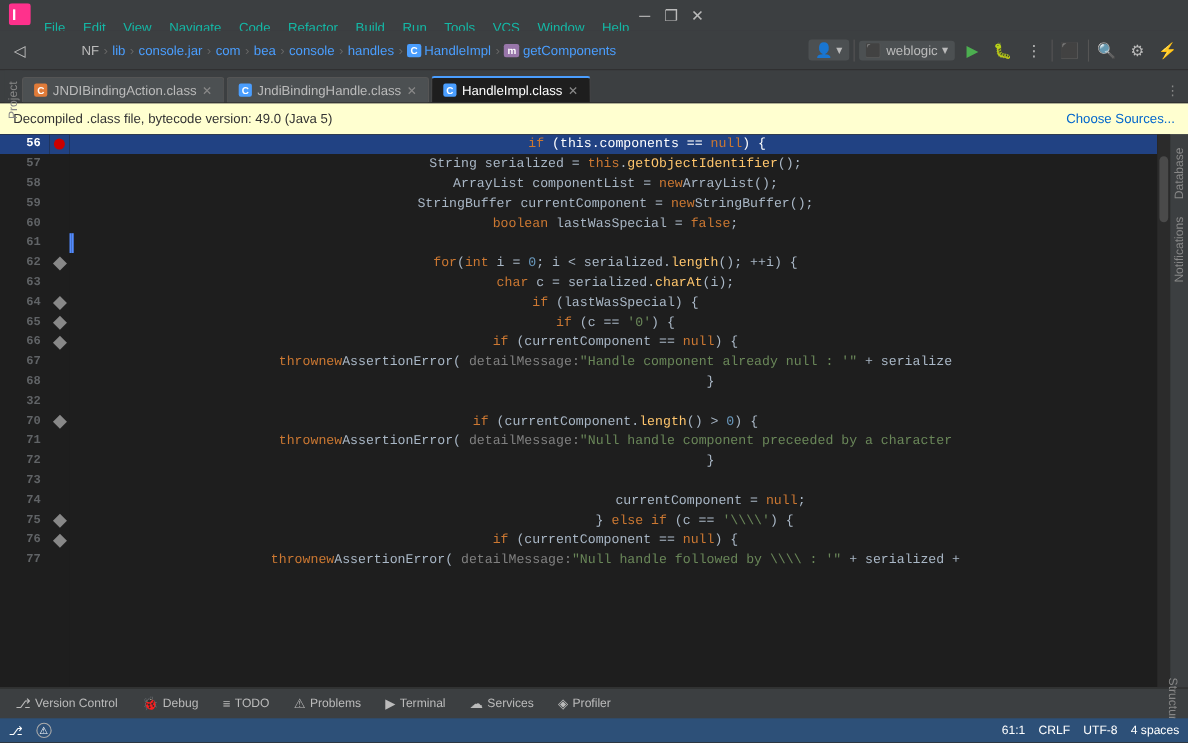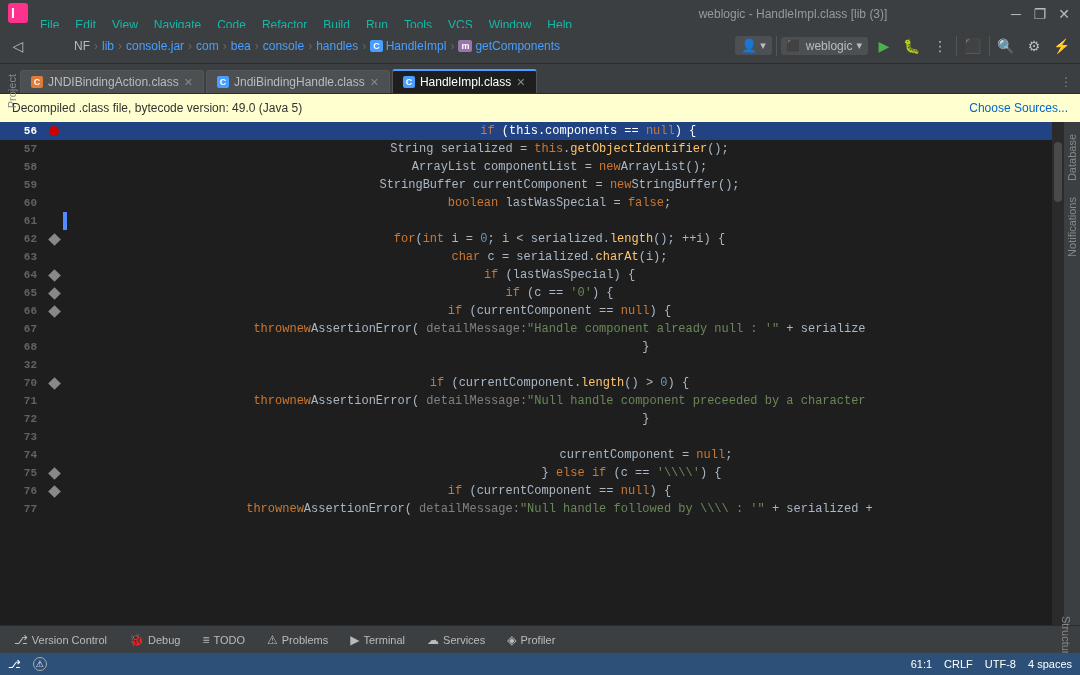--- a/index.html
+++ b/index.html
@@ -105,21 +105,20 @@
     <span>Navigate</span>
     <span>Code</span>
     <span>Refactor</span>
     <span>Build</span>
     <span>Run</span>
     <span>Tools</span>
     <span>VCS</span>
     <span>Window</span>
     <span>Help</span>
   </div>
-  <div class="title-center">weblogic - HandleImpl.class [lib (3)]</div>
   <div class="title-controls">
     <span class="title-ctrl">─</span>
     <span class="title-ctrl">❐</span>
     <span class="title-ctrl">✕</span>
   </div>
 </div>
 
 <div class="toolbar">
   <div class="toolbar-btn">◁</div>
   <div class="breadcrumb">

